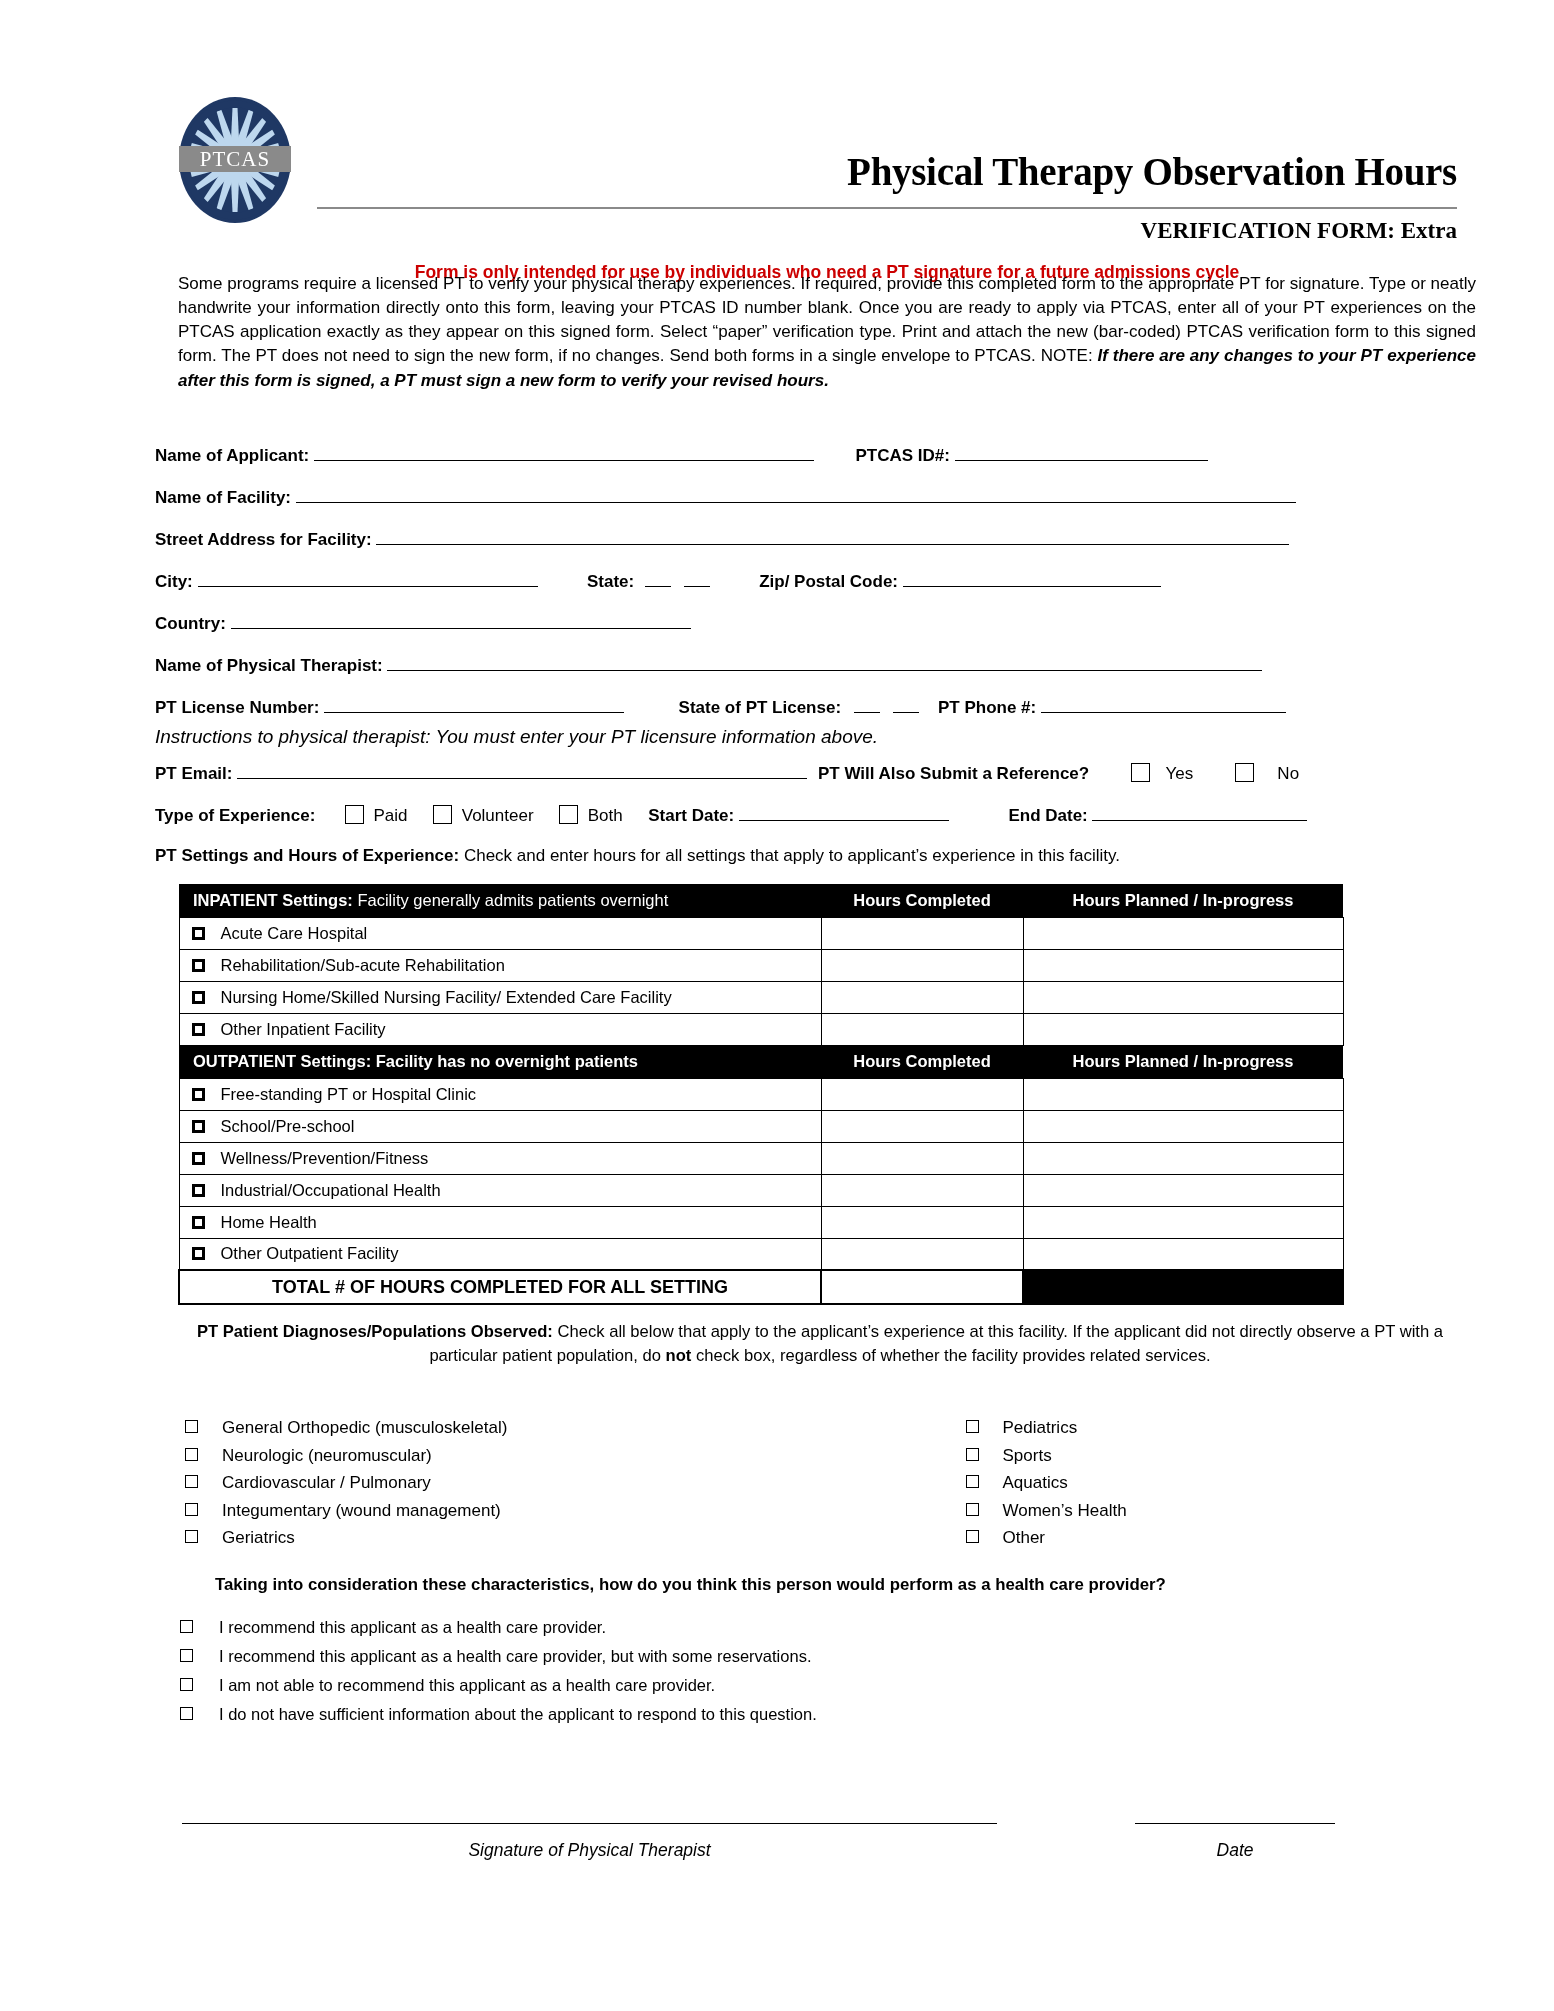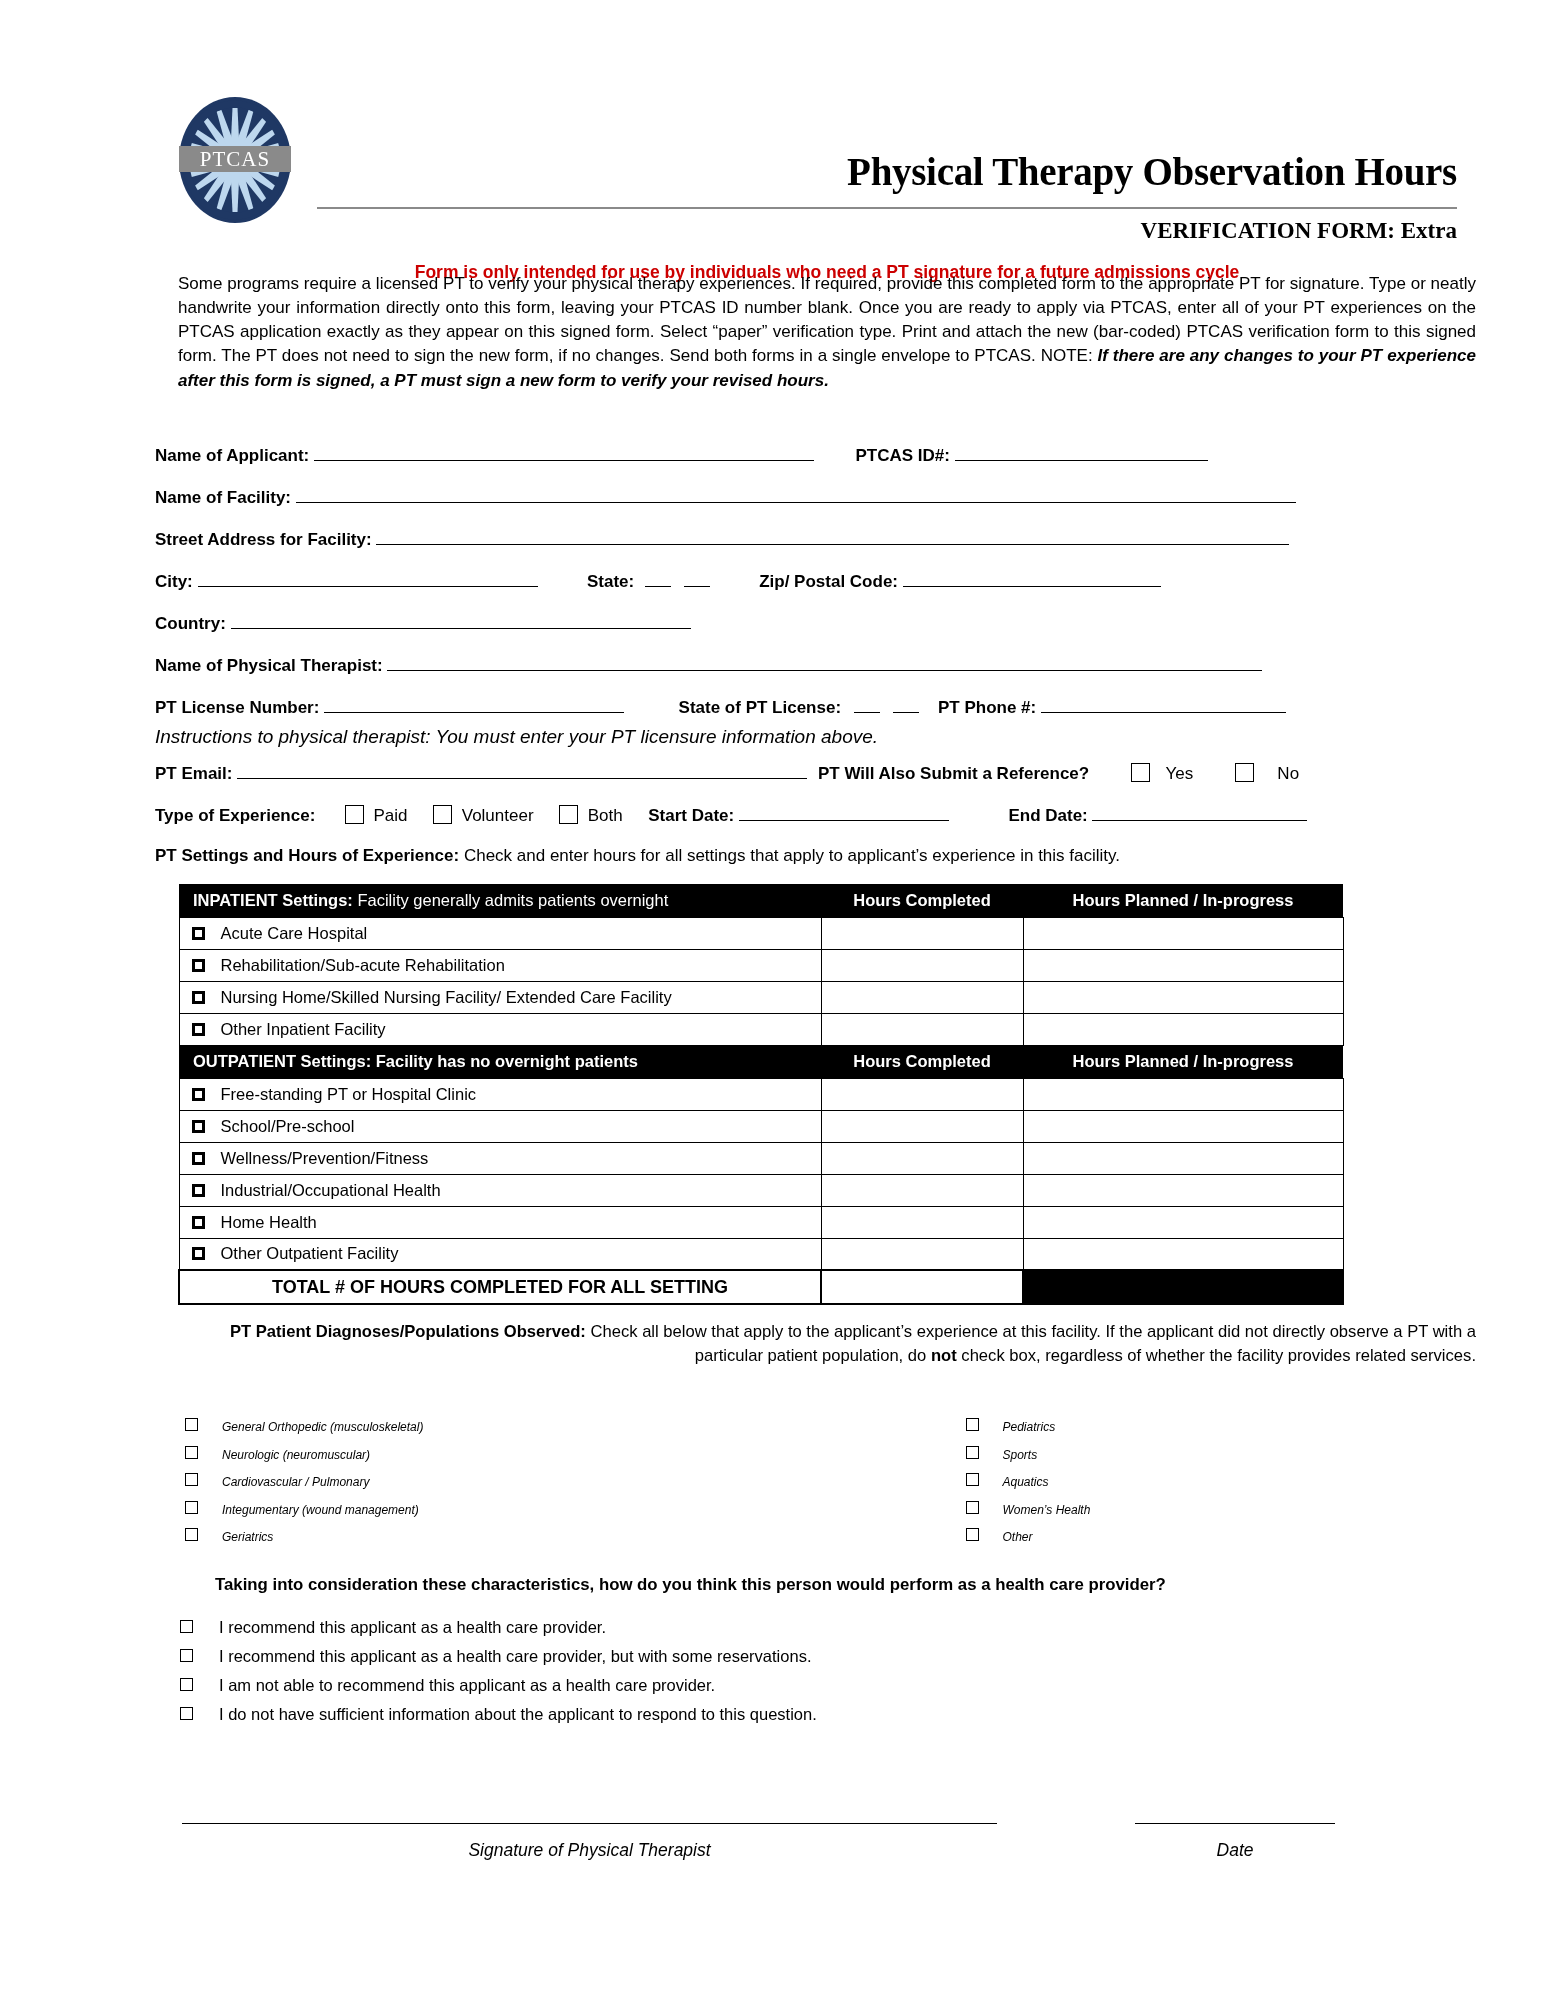--- a/index.html
+++ b/index.html
@@ -119,32 +119,32 @@
     height:34px;
     font-weight:bold;
     text-align:center;
     font-size:18px;
   }
   tr.total td.black { background:#000; border-color:#000; }
 
   
   .diag-intro {
     position:absolute; left:164px; right:78px; top:1320px;
-    font-size:16.6px; line-height:1.45; text-align:right;
+    font-size:16.6px; line-height:1.45; text-align:center;
   }
   .diag-intro .b { font-weight:bold; }
   .diag-cols {
     position:absolute; left:155px; right:78px; top:1418px;
     display:flex;
   }
   .diag-col { width:50%; }
   .diag-col.left { padding-left:30px; }
   .diag-col.right { padding-left:150px; }
   .diag-item {
-    font-size:12px; height:27.5px; white-space:nowrap;font-style:italic;
+    font-size:17px; height:27.5px; white-space:nowrap;
   }
   .hollow {
     display:inline-block; width:13px; height:13px;
     border:1.3px solid #000; background:#fff;
     vertical-align:0px; margin-right:24px;
   }
 
   .perf-q {
     position:absolute; left:215px; right:78px; top:1575px;
     font-weight:bold; font-size:16.8px;

